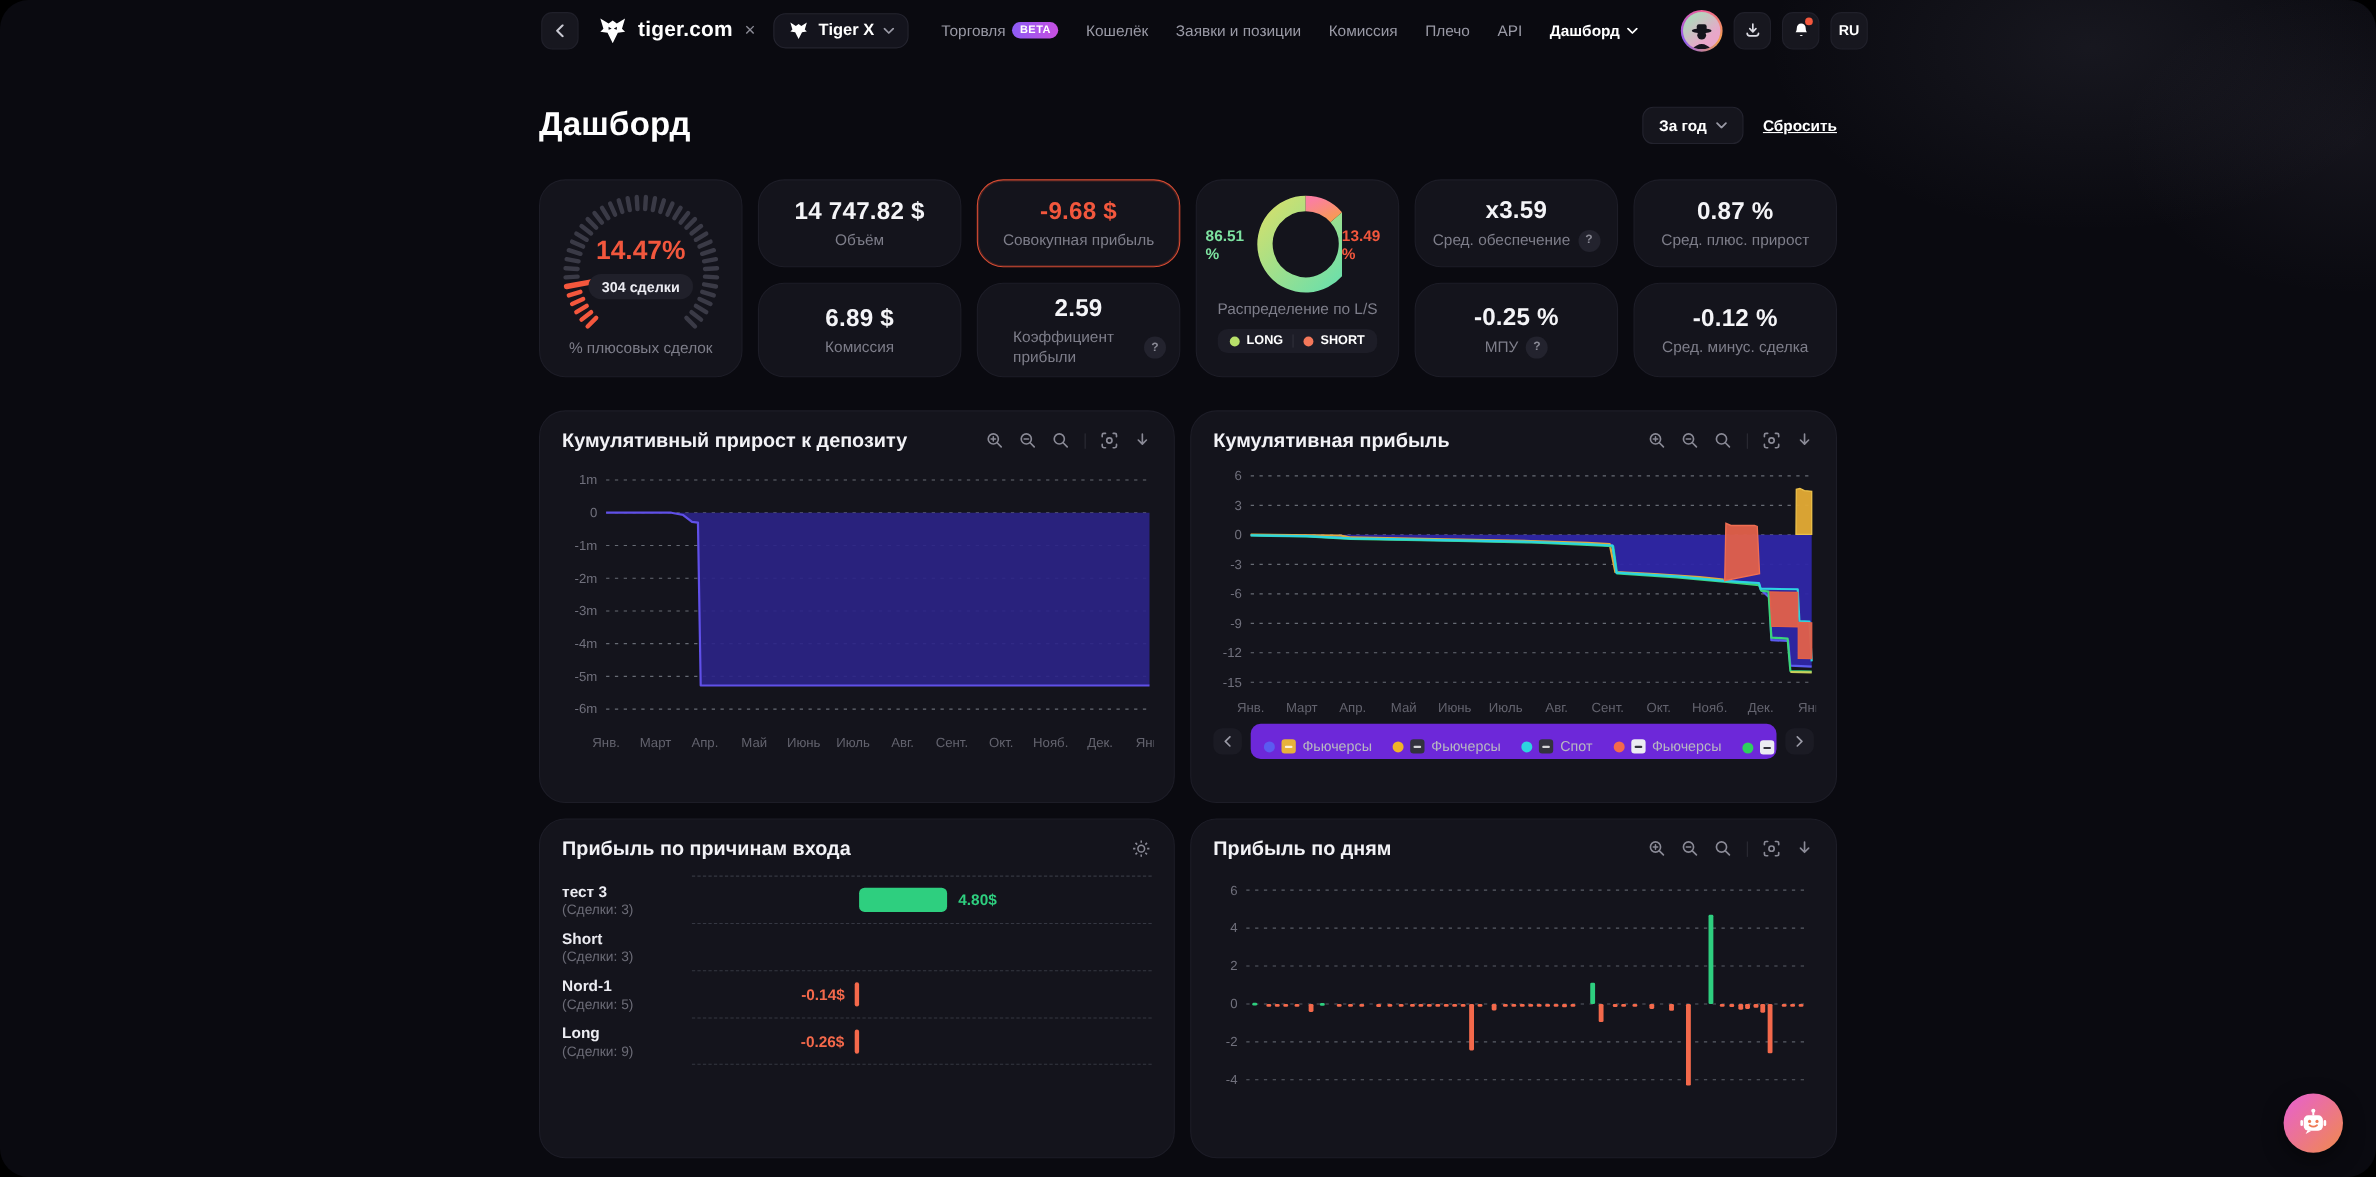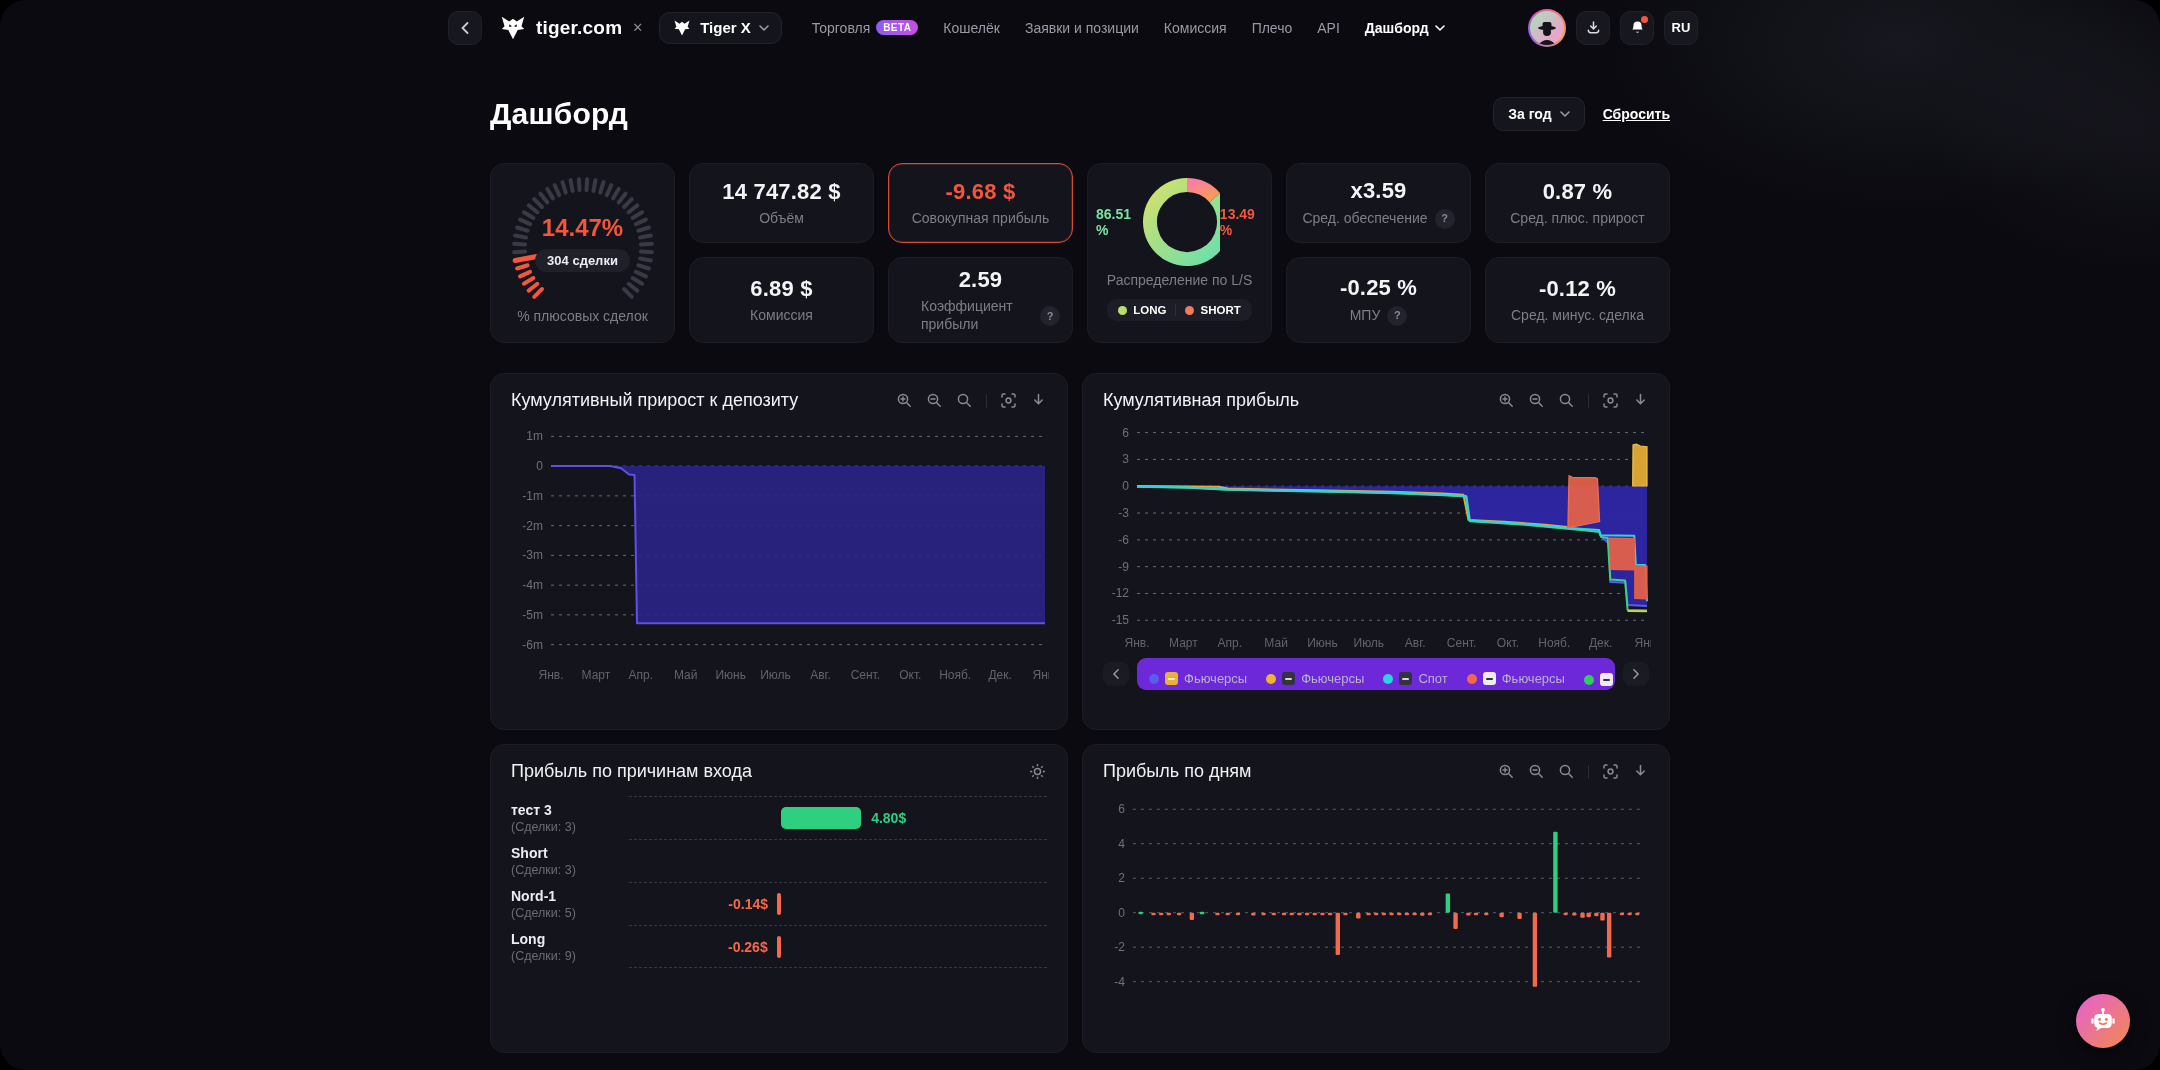--- a/index.html
+++ b/index.html
@@ -2,21 +2,21 @@
 <html><head>
 <meta charset="utf-8">
 <style>
   html,body{margin:0;padding:0;background:#000;}
   .app{position:relative;width:2160px;height:1070px;background:#0a0a10;border-radius:26px;overflow:hidden;
        font-family:"Liberation Sans",sans-serif;color:#ececf2;}
   .app::before{content:'';position:absolute;inset:0;pointer-events:none;
        background:radial-gradient(420px 240px at 88% 4%,rgba(140,140,165,.10),transparent 70%),
                   radial-gradient(300px 200px at 99% 12%,rgba(160,150,180,.07),transparent 70%);}
   
-  .topnav{height:55px;display:flex;align-items:center;justify-content:space-between;padding:0 462px 0 448px;position:relative;z-index:2;}
+  .topnav{height:55px;display:flex;align-items:center;justify-content:space-between;padding:0 462px 0 448px;position:relative;z-index:2;margin-left:44px;}
   .nav-left{display:flex;align-items:center;gap:16px;}
   .icon-btn{width:32px;height:32px;border-radius:10px;background:#17171f;border:1px solid #20202a;display:flex;align-items:center;justify-content:center;color:#c9c9d2;cursor:pointer;position:relative;flex:none;}
   .brand{display:flex;align-items:center;gap:8px;}
   .brand-name{font-size:19px;font-weight:700;color:#fff;letter-spacing:.2px;}
   .brand-x{color:#8b8b96;font-size:13px;margin-left:2px;}
   .ws-pill{display:flex;align-items:center;gap:8px;background:#14141d;border:1px solid #24242f;border-radius:11px;padding:5px 12px;cursor:pointer;}
   .ws-pill .ws-name{font-size:15px;font-weight:700;color:#fff;}
   .nav-menu{display:flex;align-items:center;gap:25px;margin-left:14px;}
   .nav-item{display:flex;align-items:center;gap:6px;font-size:14px;color:#9a9aa6;cursor:pointer;white-space:nowrap;}
   .nav-item.active{color:#fff;font-weight:700;}
@@ -29,21 +29,21 @@
   .lang-btn{font-size:13px;font-weight:700;color:#fff;}
   
   .main{width:1180px;margin:0 auto;position:relative;z-index:1;}
   .page-head{display:flex;align-items:center;margin-top:36px;height:46px;}
   .page-title{font-size:30px;font-weight:700;color:#fff;letter-spacing:.2px;}
   .head-actions{margin-left:auto;display:flex;align-items:center;gap:18px;}
   .period-btn{display:flex;align-items:center;gap:8px;background:#15151d;border:1px solid #23232e;border-radius:10px;padding:8px 14px;font-size:14px;font-weight:700;color:#fff;cursor:pointer;}
   .reset-link{font-size:14px;font-weight:700;color:#fff;text-decoration:underline;cursor:pointer;}
   
   .stats{display:grid;grid-template-columns:185px 185px 185px 185px 185px 185px;gap:14px;margin-top:26px;height:176px;}
-  .card{background:#14141c;border:1px solid #1d1d27;border-radius:14px;}
+  .card{background:#14141c;border:1px solid #1d1d27;border-radius:24px;}
   .stat-col{display:flex;flex-direction:column;gap:14px;}
   .stat-card{height:78px;flex:none;display:flex;flex-direction:column;align-items:center;justify-content:center;gap:5px;}
   .stat-card.tall{height:84px;position:relative;}
   .stat-value{font-size:22px;font-weight:700;color:#f4f4f7;letter-spacing:.2px;}
   .stat-value.neg{color:#f2573d;}
   .stat-label{font-size:14px;color:#7e7e8a;text-align:center;line-height:1.25;display:flex;align-items:center;gap:7px;justify-content:center;}
   .card.alert{border-color:#d94c33;box-shadow:0 0 0 1px rgba(217,76,51,.25) inset;}
   .help-dot{width:20px;height:20px;border-radius:50%;background:#23232e;color:#8a8a95;font-size:11px;font-weight:700;display:inline-flex;align-items:center;justify-content:center;flex:none;cursor:pointer;}
   .pf-label{padding:0 14px;text-align:left;align-self:flex-start;margin-left:18px;max-width:120px;}
   .pf-help{position:absolute;right:12px;bottom:16px;}
@@ -65,21 +65,21 @@
   .ls-item{display:flex;align-items:center;gap:6px;font-size:11.5px;font-weight:700;color:#fff;}
   .ls-dot{width:9px;height:9px;border-radius:50%;}
   .ls-div{width:1px;height:12px;background:#30303b;}
   
   .charts-row{display:grid;grid-template-columns:578px 588px;gap:14px;margin-top:34px;}
   .charts-row.second{margin-top:14px;}
   .chart-card{padding:16px 20px 10px 20px;position:relative;}
   .chart-card.h1{height:329px;}
   .chart-card.h2{height:281px;}
   .chart-head{display:flex;align-items:center;justify-content:space-between;}
-  .chart-title{font-size:18px;font-weight:400;color:#f2f2f6;}
+  .chart-title{font-size:18px;font-weight:700;color:#f2f2f6;}
   .toolbar{display:flex;align-items:center;gap:13px;color:#8a8a96;}
   .tb-icon{width:17px;height:17px;cursor:pointer;display:flex;}
   .tb-sep{width:1px;height:14px;background:#2b2b35;}
   .gear-icon{width:19px;height:19px;color:#8a8a96;cursor:pointer;}
   
   .legend-row{display:flex;align-items:center;gap:8px;margin-top:7px;}
   .legend-arrow{width:26px;height:24px;border-radius:8px;background:#1b1b24;display:flex;align-items:center;justify-content:center;color:#9a9aa6;cursor:pointer;flex:none;}
   .legend-strip{flex:1;display:flex;align-items:flex-end;gap:19px;background:#6d28d9;border-radius:9px;padding:4px 12px;overflow:hidden;height:24px;}
   .lg-chip{display:flex;align-items:center;gap:6px;flex:none;cursor:pointer;}
   .lg-dot{width:10px;height:10px;border-radius:50%;flex:none;}

